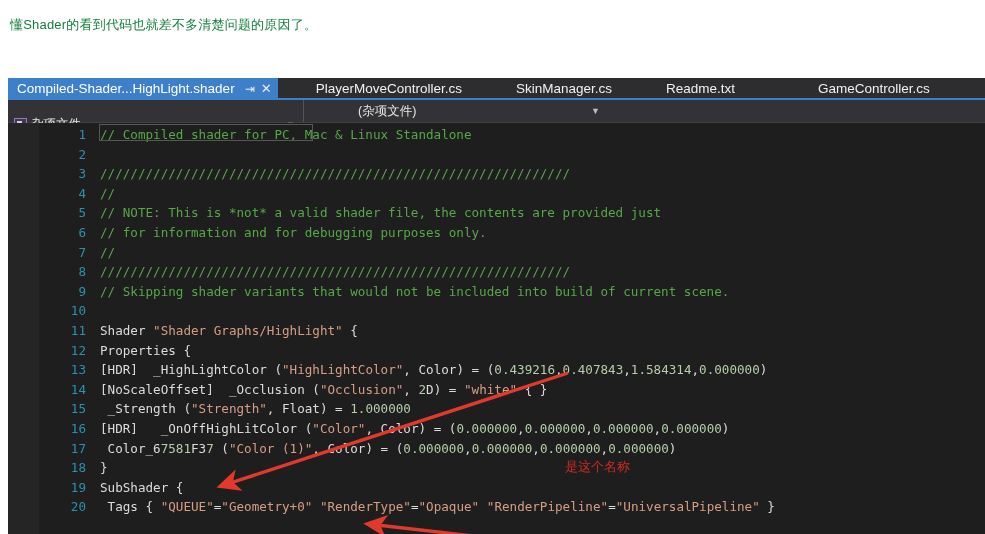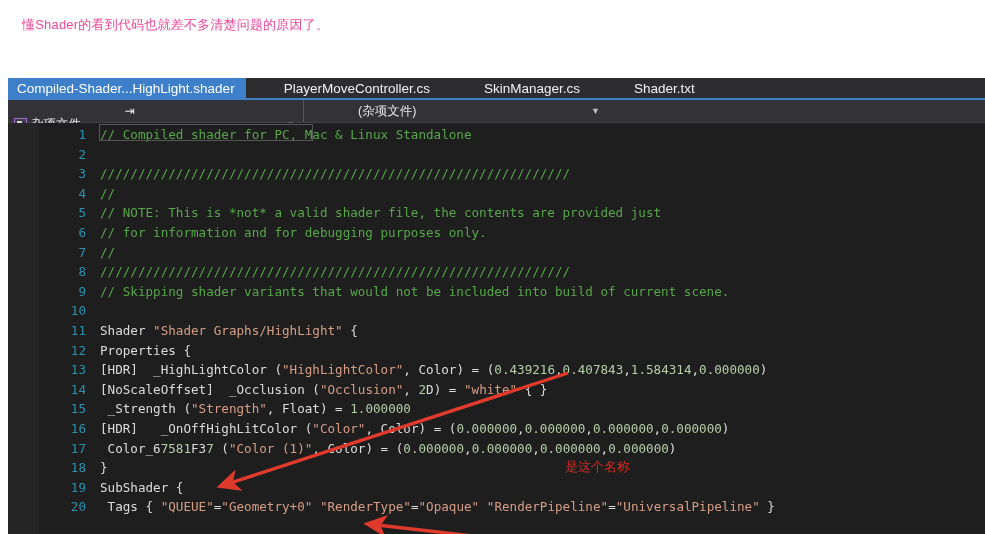--- a/index.html
+++ b/index.html
@@ -10,24 +10,24 @@
   body {
     width: 985px;
     height: 534px;
     overflow: hidden;
     font-family: "Liberation Sans", sans-serif;
   }
 
   
   .caption {
     position: absolute;
-    left: 22px;
+    left: 10px;
     top: 16px;
     font-size: 13px;
-    color: #ec4899;
+    color: #15803d;
     letter-spacing: .2px;
     white-space: nowrap;
   }
 
   
   .ide {
     position: absolute;
     left: 8px;
     top: 78px;
     width: 977px;
@@ -45,21 +45,20 @@
     align-items: stretch;
     font-size: 13.5px;
   }
   .tab {
     display: flex;
     align-items: center;
     padding: 0 9px;
     color: #f1f1f1;
     white-space: nowrap;
     line-height: 22px;
-    flex-direction: column;
   }
   .tab.active {
     background: #3d7fc8;
     color: #ffffff;
     padding-right: 4px;
   }
   .tab .tab-title { margin-right: 7px; }
   .tab-pin, .tab-close {
     width: 15px;
     text-align: center;
@@ -210,21 +209,24 @@
       <span class="tab-pin">⇥</span>
       <span class="tab-close">✕</span>
     </div>
     <div class="tab inactive" style="padding-left:38px;padding-right:38px;">
       <span class="tab-title">PlayerMoveController.cs</span>
     </div>
     <div class="tab inactive">
       <span class="tab-title">SkinManager.cs</span>
     </div>
     <div class="tab inactive" style="padding-left:38px;padding-right:38px;">
-      <span class="tab-title">Shader.txt</span>
+      <span class="tab-title">Readme.txt</span>
+    </div>
+    <div class="tab inactive" style="padding-left:38px;padding-right:12px;">
+      <span class="tab-title">GameController.cs</span>
     </div>
     <div class="tab-underline"></div>
   </div>
 
   <div class="navbar">
     <div class="nav-combo first">
       <span class="misc-icon"></span>
       <span class="label">杂项文件</span>
       <span class="arrow">▼</span>
     </div>

